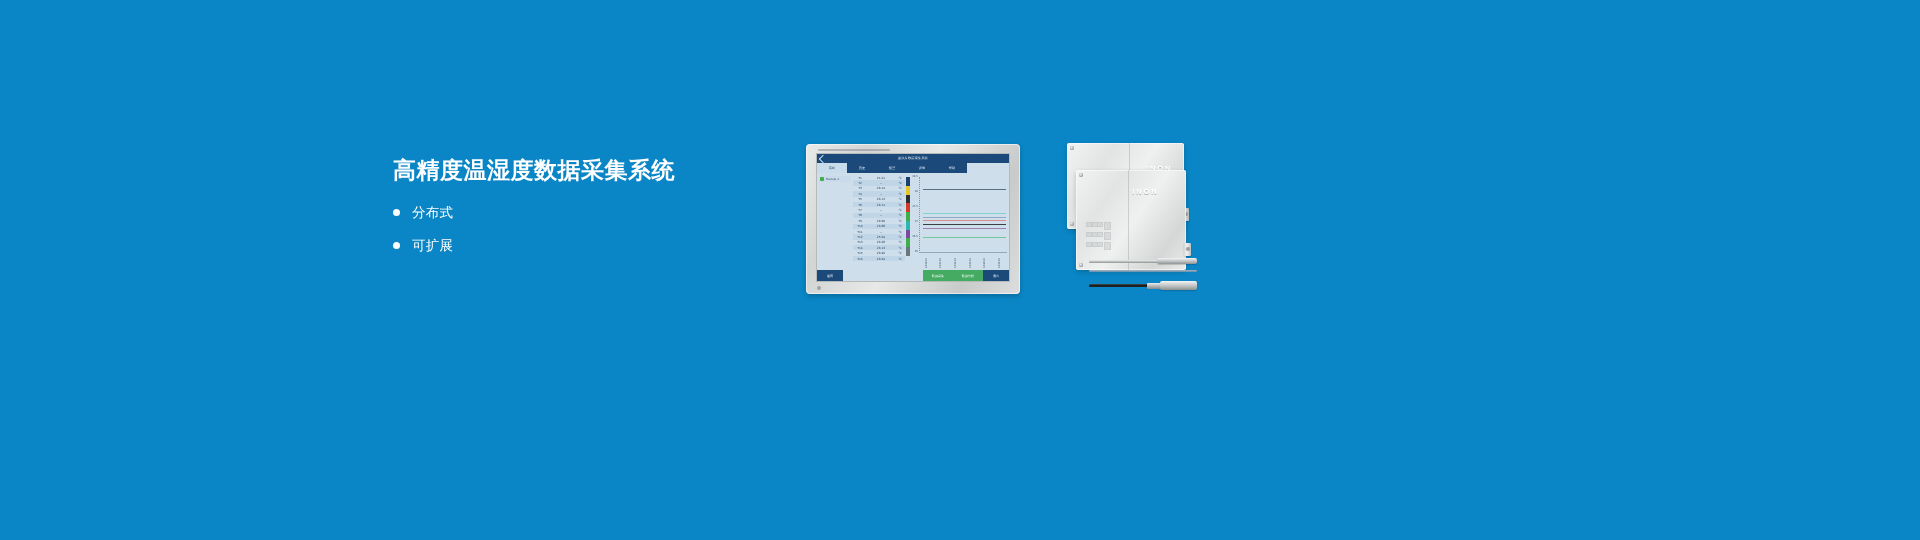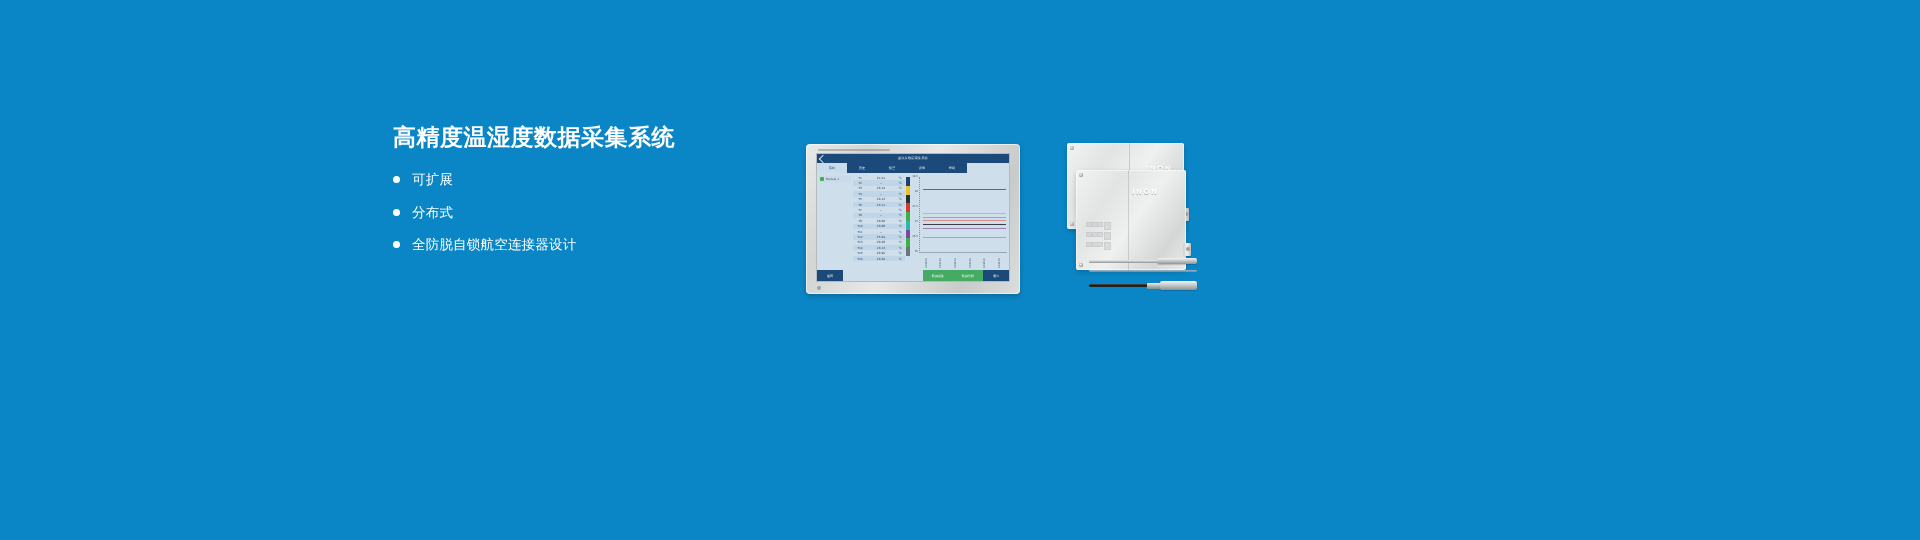--- a/index.html
+++ b/index.html
@@ -6,21 +6,21 @@
   html,body{margin:0;padding:0;}
   body{
     width:1920px;height:540px;overflow:hidden;
     background:#0a86c6;
     font-family:"DejaVu Sans","Liberation Sans",sans-serif;
     -webkit-font-smoothing:antialiased;
   }
   .banner{position:relative;width:1920px;height:540px;background:#0a86c6;}
 
   
-  .copy{position:absolute;left:393px;top:126px;width:400px;}
+  .copy{position:absolute;left:393px;top:159px;width:400px;}
   .headline{
     font-size:23px;font-weight:bold;color:#ffffff;
     letter-spacing:.5px;line-height:1;margin:0 0 24px 0;white-space:nowrap;
   }
   .subhead{
     font-size:13.5px;color:#ffffff;font-weight:400;
     line-height:1;margin:0 0 22px 0;white-space:nowrap;letter-spacing:.2px;
   }
   .feature-list{list-style:none;margin:0;padding:0;}
   .feature-item{
@@ -215,29 +215,25 @@
 </head>
 <body>
 
 <div class="banner">
 
   <div class="copy">
     <h1 class="headline">高精度温湿度数据采集系统</h1>
     <ul class="feature-list">
       <li class="feature-item">
         <span class="feature-dot"></span>
-        <span class="feature-label">可扩展</span>
-      </li>
-      <li class="feature-item">
-        <span class="feature-dot"></span>
         <span class="feature-label">分布式</span>
       </li>
       <li class="feature-item">
         <span class="feature-dot"></span>
-        <span class="feature-label">全防脱自锁航空连接器设计</span>
+        <span class="feature-label">可扩展</span>
       </li>
     </ul>
   </div>
 
   <div class="monitor">
     <span class="mon-topline"></span>
     <span class="mon-foot-dot"></span>
 
     <div class="screen">
 

